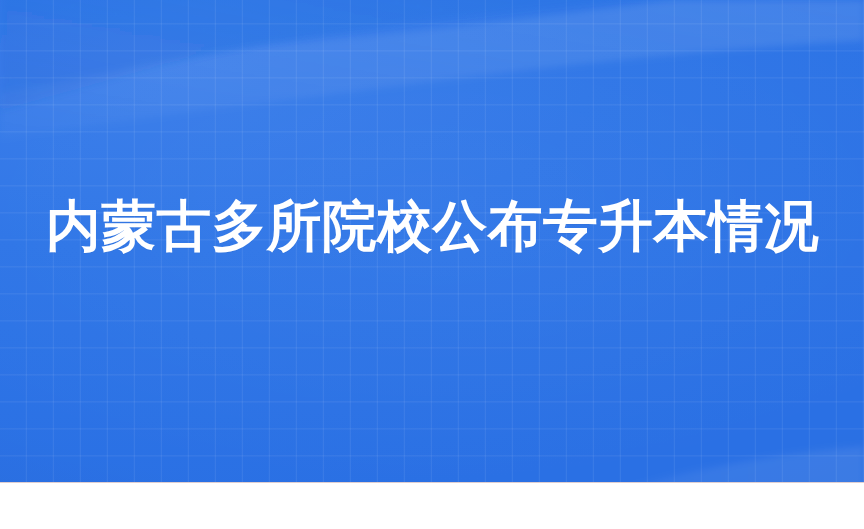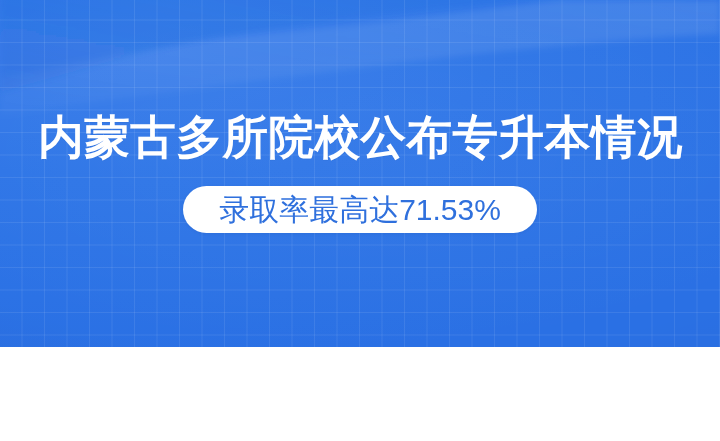--- a/index.html
+++ b/index.html
@@ -7,21 +7,21 @@
     padding: 0;
     background: #ffffff;
   }
   body {
     font-family: "Liberation Sans", "DejaVu Sans", sans-serif;
   }
 
   #banner {
     position: relative;
     width: 720px;
-    height: 347px;
+    height: 402px;
     overflow: hidden;
     background: #c2410c;
   }
 
   
   .bg-base {
     position: absolute;
     inset: 0;
     background:
       radial-gradient(120% 90% at 18% 14%, #3a7dea 0%, #2f76e7 42%, #2a70e4 100%);
@@ -135,18 +135,15 @@
 
     <path d="M720 372 C 640 378, 560 394, 500 414 C 465 426, 440 436, 425 441 L 720 441 Z" fill="url(#bandBottomGrad)" filter="url(#softBlur)"></path>
   </svg>
 
   <div class="bg-grid"></div>
   <div class="bg-vignette"></div>
 
   <div class="content">
     <div class="headline">内蒙古多所院校公布专升本情况</div>
 
-    <div class="pill">
-      <span class="pill-text">录取率最高达71.53%</span>
-    </div>
   </div>
 
 </div>
 
 </body></html>

